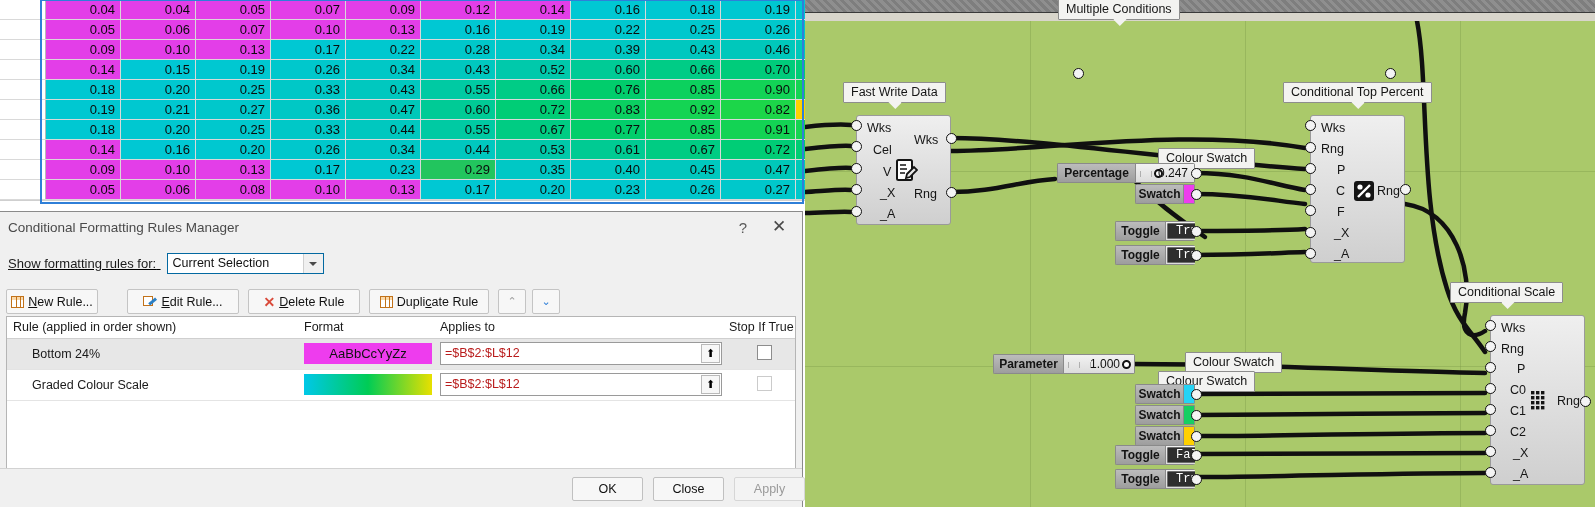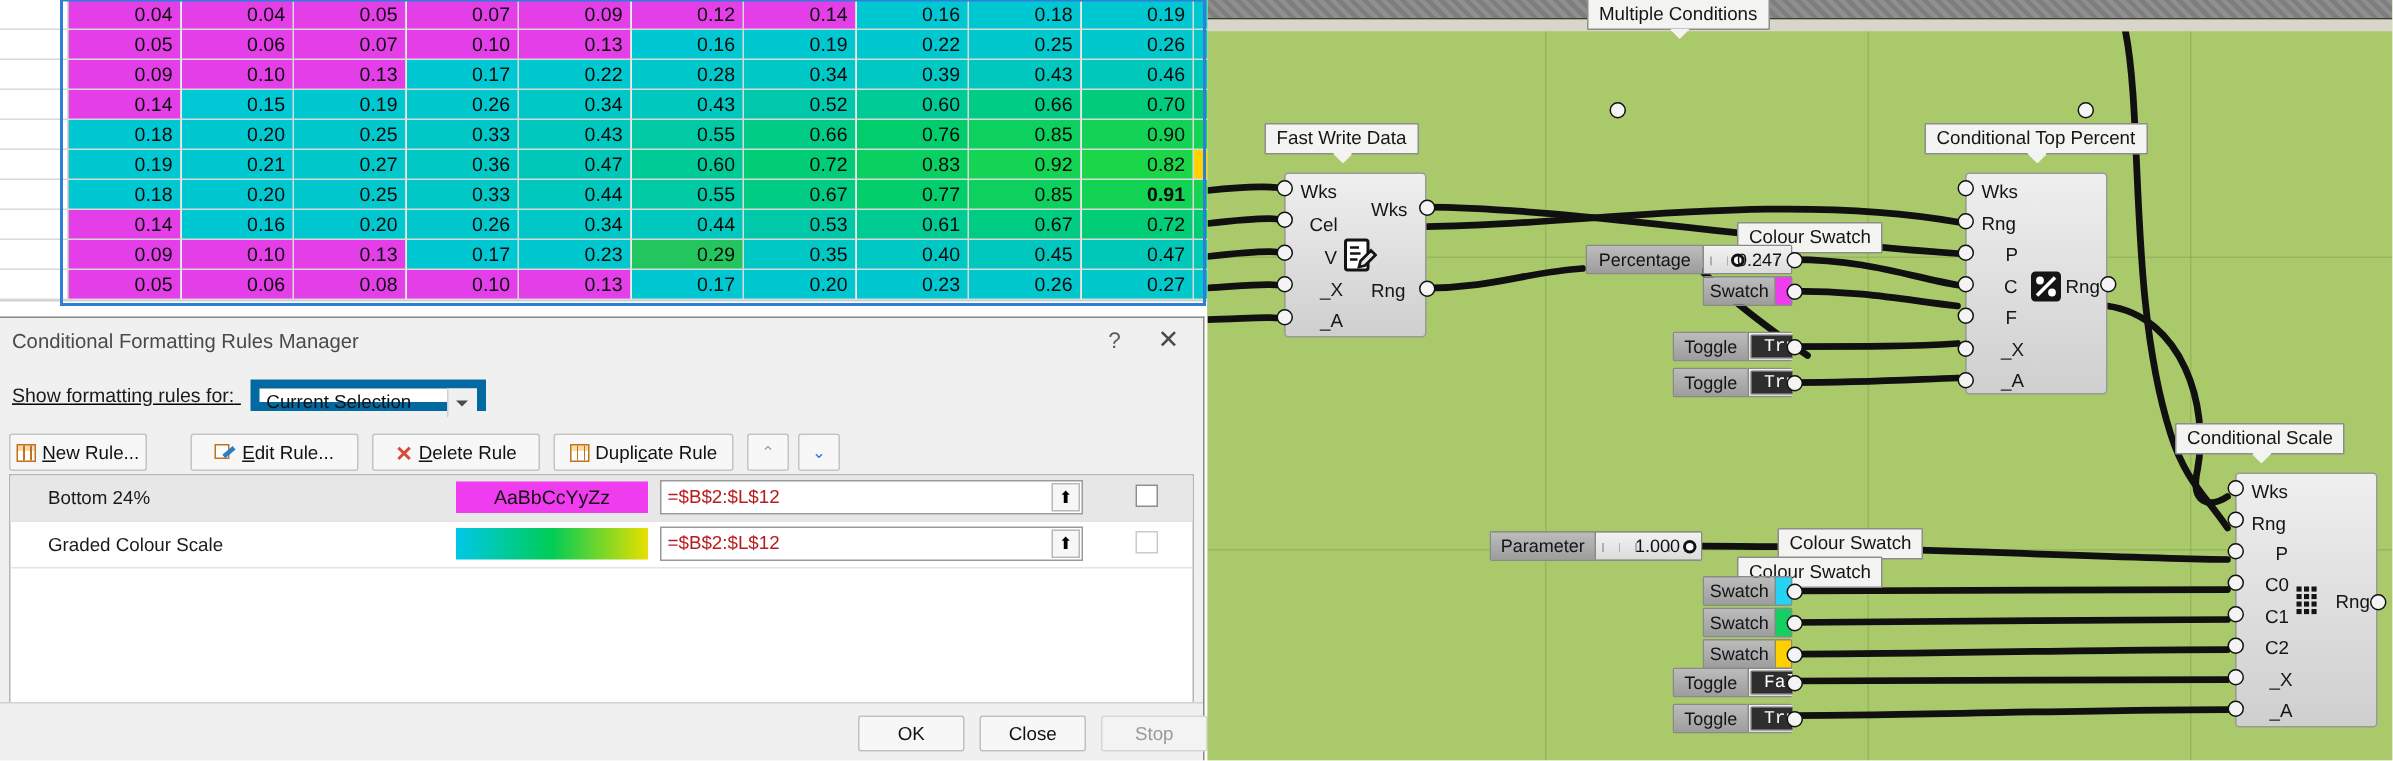--- a/index.html
+++ b/index.html
@@ -49,21 +49,21 @@
   }
   #dlg-title .close{
     position:absolute;right:8px;top:3px;width:30px;height:24px;
     font-size:17px;color:#4a4a4a;text-align:center;line-height:24px;cursor:pointer;
   }
   #showrow{position:absolute;left:8px;top:41px;text-decoration:underline;}
   #showrow .lbl{font-size:13px;color:#1a1a1a;}
   #showrow .lbl u{text-decoration:underline;}
   .combo{
     display:inline-block;position:relative;width:157px;height:21px;
-    background:#ffffff;border:6px solid #0369a1;vertical-align:middle;
+    background:#ffffff;border:1px solid #0369a1;vertical-align:middle;
     margin-left:6px;box-sizing:border-box;
   }
   .combo .val{position:absolute;left:5px;top:2px;font-size:12.5px;color:#111;}
   .combo .arrow{
     position:absolute;right:0;top:0;width:19px;height:19px;
     background:#f0f0f0;border-left:1px solid #cfcfcf;
   }
   .combo .arrow:after{
     content:"";position:absolute;left:5px;top:8px;
     border-left:4px solid transparent;border-right:4px solid transparent;
@@ -197,20 +197,21 @@
   }
   .widget{
     position:absolute;height:20px;display:flex;align-items:stretch;
     border-radius:2px;overflow:hidden;box-sizing:border-box;
   }
   .wcap{
     background:linear-gradient(to bottom,#bcbcbc,#9d9d9d);
     border:1px solid #8a8a8a;border-right:none;box-sizing:border-box;
     font-size:12px;color:#141414;display:flex;align-items:center;justify-content:center;
     padding:0 7px;
+    font-weight:bold;
   }
   .wval{
     background:linear-gradient(to bottom,#f2f2f2,#dcdcdc);
     border:1px solid #8a8a8a;box-sizing:border-box;
     font-size:12px;color:#111;display:flex;align-items:center;justify-content:flex-end;
     padding:0 4px;position:relative;
   }
   .wbool{
     background:#2e2e2e;border:1px solid #6d6d6d;box-sizing:border-box;
     font-family:"Liberation Mono",monospace;font-size:12px;color:#ffffff;
@@ -323,21 +324,21 @@
           <td class="rowhdr" style="width: 40px;"></td>
           <td style="width: 69px; background: rgb(0, 200, 210);">0.18</td>
           <td style="width: 69px; background: rgb(0, 200, 208);">0.20</td>
           <td style="width: 69px; background: rgb(0, 200, 205);">0.25</td>
           <td style="width: 69px; background: rgb(0, 200, 199);">0.33</td>
           <td style="width: 69px; background: rgb(0, 200, 191);">0.44</td>
           <td style="width: 69px; background: rgb(0, 202, 163);">0.55</td>
           <td style="width: 69px; background: rgb(0, 204, 131);">0.67</td>
           <td style="width: 69px; background: rgb(2, 206, 107);">0.77</td>
           <td style="width: 69px; background: rgb(12, 209, 94);">0.85</td>
-          <td style="width: 69px; background: rgb(19, 211, 84); font-weight: bold;">0.91</td>
+          <td style="width: 69px; background: rgb(19, 211, 84);">0.91</td>
           <td style="width: 69px; background: rgb(22, 212, 81);">0.93</td>
         </tr>
         <tr>
           <td class="rowhdr" style="width: 40px;"></td>
           <td style="width: 69px; background: rgb(227, 62, 232);">0.14</td>
           <td style="width: 69px; background: rgb(0, 200, 211);">0.16</td>
           <td style="width: 69px; background: rgb(0, 200, 208);">0.20</td>
           <td style="width: 69px; background: rgb(0, 200, 204);">0.26</td>
           <td style="width: 69px; background: rgb(0, 200, 198);">0.34</td>
           <td style="width: 69px; background: rgb(0, 200, 191);">0.44</td>
@@ -429,20 +430,26 @@
     </div>
     <div class="tbtn" style="left:363px;width:120px;">
       <span class="ico-grid"></span>
       <span>Dupli<u>c</u>ate Rule</span>
     </div>
     <div class="arrbtn" style="left:492px;color:#9f9f9f;">⌃</div>
     <div class="arrbtn" style="left:526px;color:#2f7fd8;">⌄</div>
   </div>
 
   <div id="rules">
+    <div id="rules-head">
+      <span class="c" style="left:6px;">Rule (applied in order shown)</span>
+      <span class="c" style="left:297px;">Format</span>
+      <span class="c" style="left:433px;">Applies to</span>
+      <span class="c" style="left:722px;">Stop If True</span>
+    </div>
     <div id="rules-body">
         <div class="rulerow sel">
           <div class="rname">Bottom 24%</div>
           <div class="fmt" style="background: rgb(238, 60, 238);">AaBbCcYyZz</div>
           <div class="applies">
             <span class="txt">=$B$2:$L$12</span>
             <span class="pick">⬆</span>
           </div>
           <div class="stop"></div>
         </div>
@@ -454,21 +461,21 @@
             <span class="pick">⬆</span>
           </div>
           <div class="stop dim"></div>
         </div>
       </div>
   </div>
 
   <div id="dlg-foot">
     <div class="fbtn" style="left:572px;">OK</div>
     <div class="fbtn" style="left:653px;">Close</div>
-    <div class="fbtn disabled" style="left:734px;">Stop</div>
+    <div class="fbtn disabled" style="left:734px;">Apply</div>
   </div>
 </div>
 
 <div id="node">
   <div id="node-topbar"></div>
   <div id="node-subbar"></div>
 
   <div id="canvas">
     <div class="gridline-v" style="left:225px;"></div>
     <div class="gridline-v" style="left:440px;"></div>

